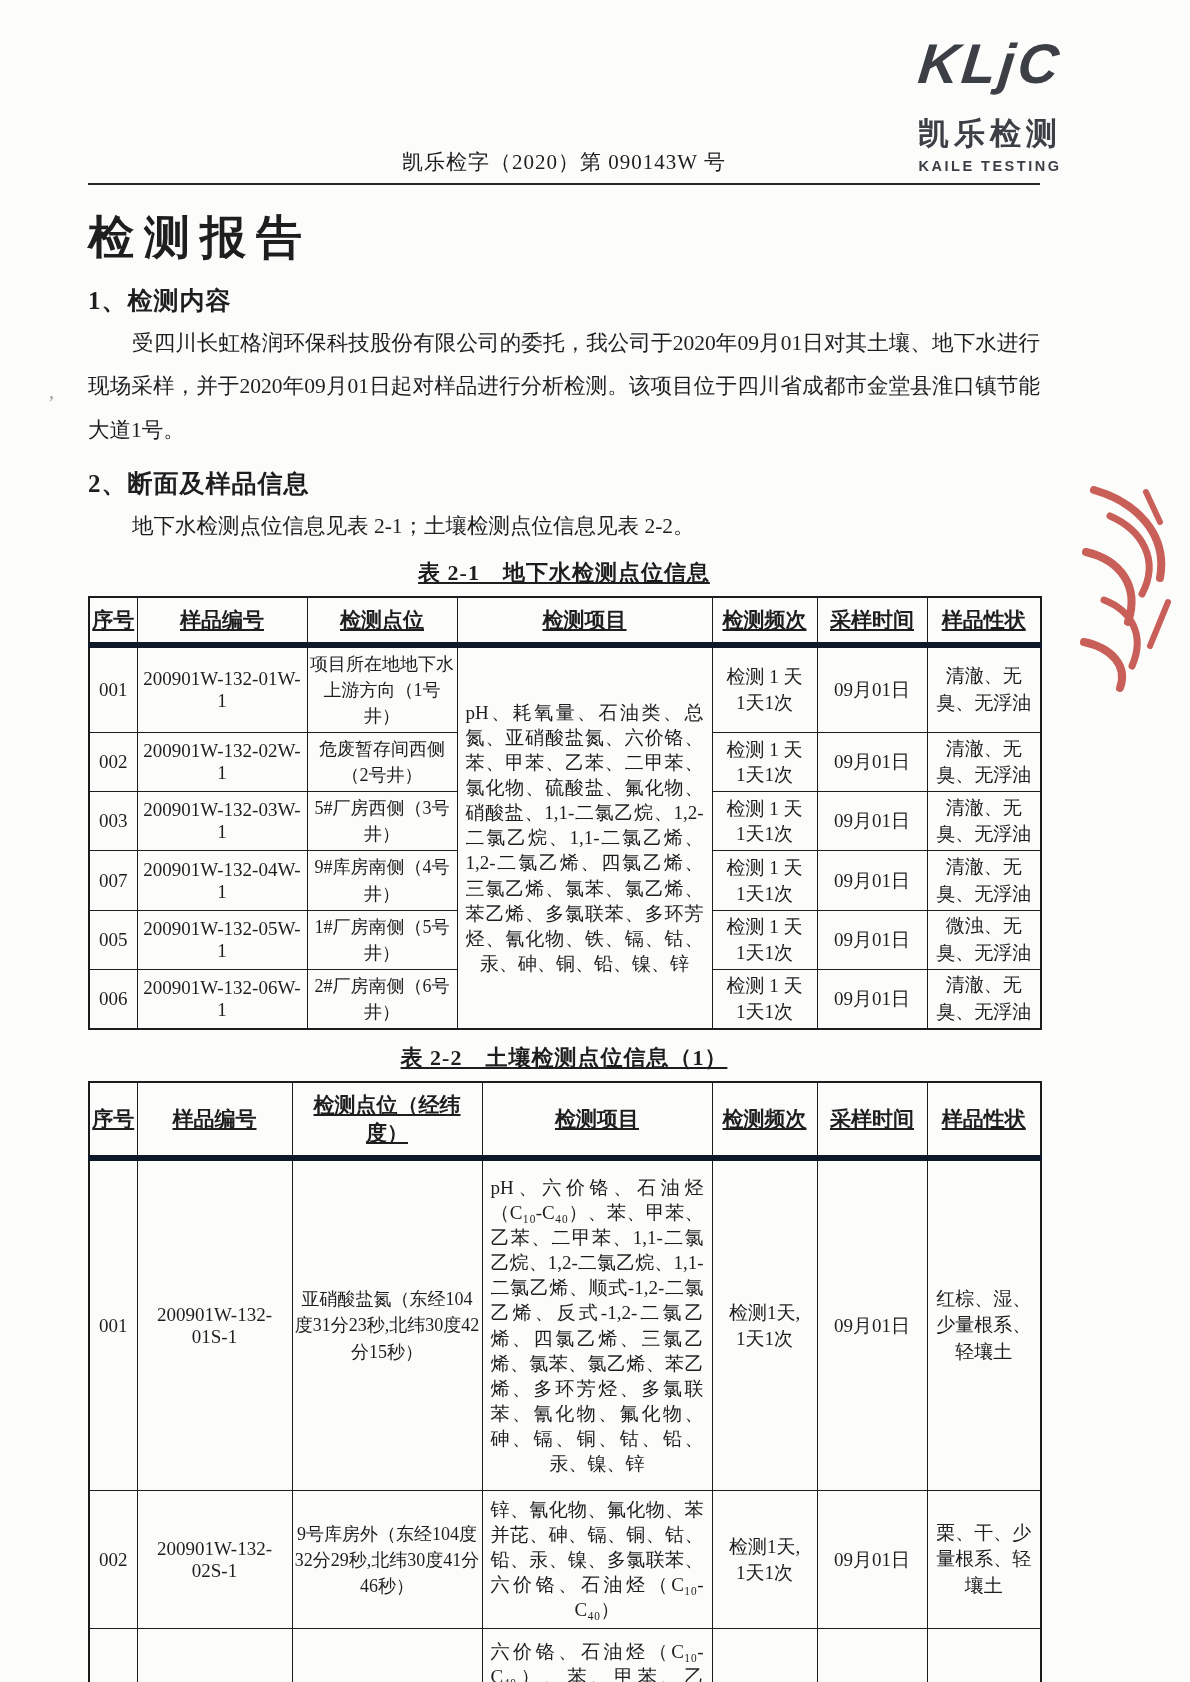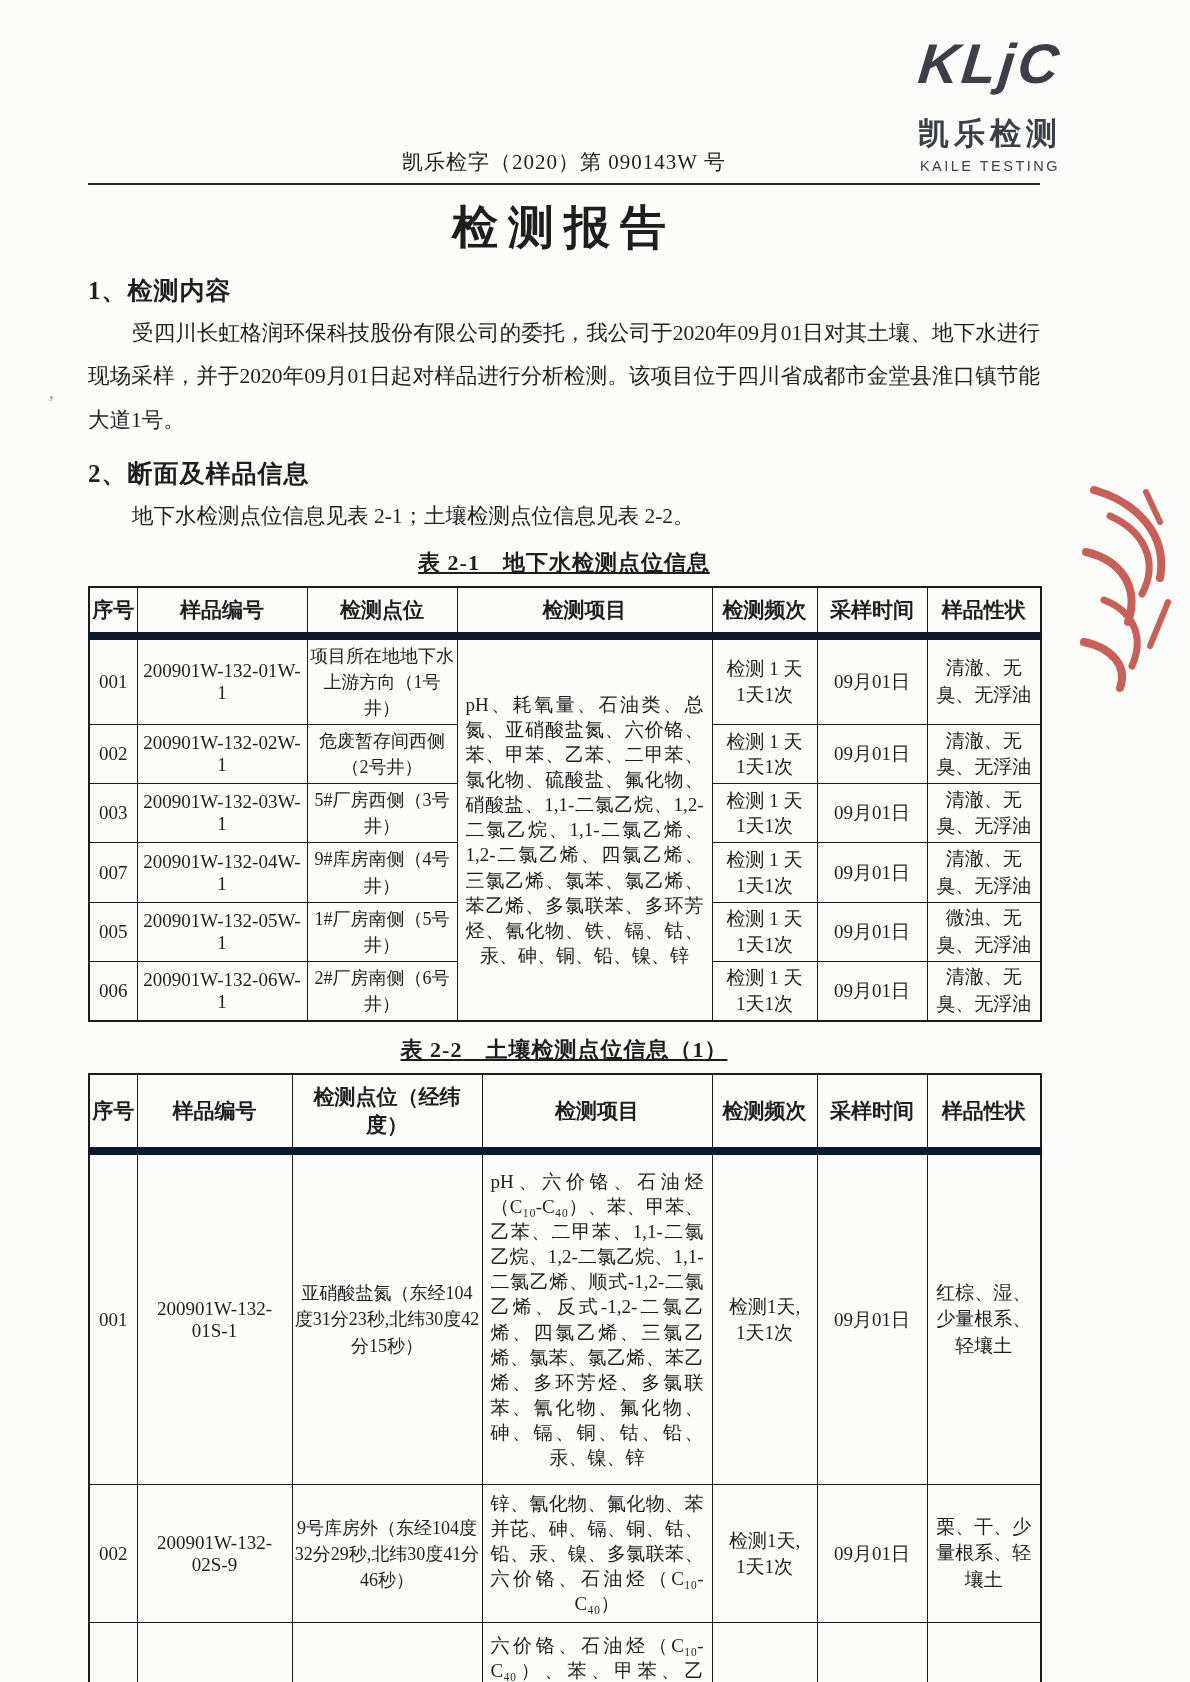--- a/index.html
+++ b/index.html
@@ -13,40 +13,40 @@
     overflow:hidden;
   }
   .content { margin-left:88px; width:952px; position:relative; }
 
   
   .logo { position:absolute; top:36px; right:128px; text-align:center; color:#3c4046; z-index:2; }
   .logo-kljc { font-family:"Liberation Sans", sans-serif; font-weight:bold; font-style:italic;
                font-size:56px; letter-spacing:3px; line-height:1; transform:skewX(-6deg); }
   .logo-cn { font-family:"Liberation Sans", sans-serif; font-weight:bold; font-size:31px;
              letter-spacing:5px; margin-top:21px; }
-  .logo-en { font-family:"Liberation Sans", sans-serif; font-weight:normal; font-size:14.5px;
+  .logo-en { font-family:"Liberation Sans", sans-serif; font-weight:bold; font-size:14.5px;
              letter-spacing:2.5px; margin-top:3px; }
 
   
   .docnum { padding-top:148px; text-align:center; font-size:21px; letter-spacing:1px; }
   .rule { border-top:2.5px solid #262626; margin-top:7px; }
-  .title { text-align:center; font-size:46px; font-weight:bold; letter-spacing:10px; margin-top:12px; }
+  .title { font-size:46px; font-weight:bold; letter-spacing:10px; margin-top:22px; }
 
   
   .sec-h { font-size:25px; font-weight:bold; margin-top:15px; letter-spacing:1px; }
   .para { font-size:21.5px; line-height:2.02; text-align:justify; text-indent:44px; margin-top:5px; }
   .note { font-size:21.5px; line-height:1.7; text-indent:44px; margin-top:8px; }
 
   
   .tbl-caption { text-align:center; font-size:22px; font-weight:bold; margin-top:13px; letter-spacing:1px;text-decoration:underline; }
   table { border-collapse:collapse; width:952px; margin-top:8px; table-layout:fixed;
           border:2.5px solid #1c1c1c; }
   th, td { border:1.5px solid #1c1c1c; text-align:center; vertical-align:middle;
            font-size:19px; padding:3px 4px; }
-  th { font-size:21px; font-weight:bold; padding:8px 2px; border-bottom:8px solid #0f172a; }
+  th { font-size:21px; font-weight:bold; padding:8px 2px; border-bottom:6px solid #0f172a;text-decoration:underline; }
   .c-no { font-family:"Liberation Serif", serif; }
   .c-id { font-size:19px; overflow-wrap:anywhere; }
   .c-loc { font-size:18px; line-height:1.45; padding:3px 2px; }
   .c-items { font-size:19px; line-height:1.32; text-align:justify; text-align-last:center; padding:6px 8px; }
   .c-freq { white-space:pre-line; font-size:19px; line-height:1.35; }
   .c-date { font-size:19px; }
   .c-app { font-size:19px; line-height:1.4; padding:2px 8px; }
   #table-2-1 td { height:50px; }
   #table-2-1 .c-items { height:auto; }
 
@@ -201,21 +201,21 @@
           <td class="c-id">200901W-132-01S-1</td>
           <td class="c-loc">亚硝酸盐氮（东经104度31分23秒,北纬30度42分15秒）</td>
           <td class="c-items" style="padding:14px 8px;">pH、六价铬、石油烃（C₁₀-C₄₀）、苯、甲苯、乙苯、二甲苯、1,1-二氯乙烷、1,2-二氯乙烷、1,1-二氯乙烯、顺式-1,2-二氯乙烯、反式-1,2-二氯乙烯、四氯乙烯、三氯乙烯、氯苯、氯乙烯、苯乙烯、多环芳烃、多氯联苯、氰化物、氟化物、砷、镉、铜、钴、铅、汞、镍、锌</td>
           <td class="c-freq">检测1天,
 1天1次</td>
           <td class="c-date">09月01日</td>
           <td class="c-app">红棕、湿、少量根系、轻壤土</td>
         </tr>
         <tr>
           <td class="c-no">002</td>
-          <td class="c-id">200901W-132-02S-9</td>
+          <td class="c-id">200901W-132-02S-1</td>
           <td class="c-loc">9号库房外（东经104度32分29秒,北纬30度41分46秒）</td>
           <td class="c-items">锌、氰化物、氟化物、苯并芘、砷、镉、铜、钴、铅、汞、镍、多氯联苯、六价铬、石油烃（C₁₀-C₄₀）</td>
           <td class="c-freq">检测1天,
 1天1次</td>
           <td class="c-date">09月01日</td>
           <td class="c-app">栗、干、少量根系、轻壤土</td>
         </tr>
         <tr>
           <td class="c-no">003</td>
           <td class="c-id">200901W-132-03S-1</td>

